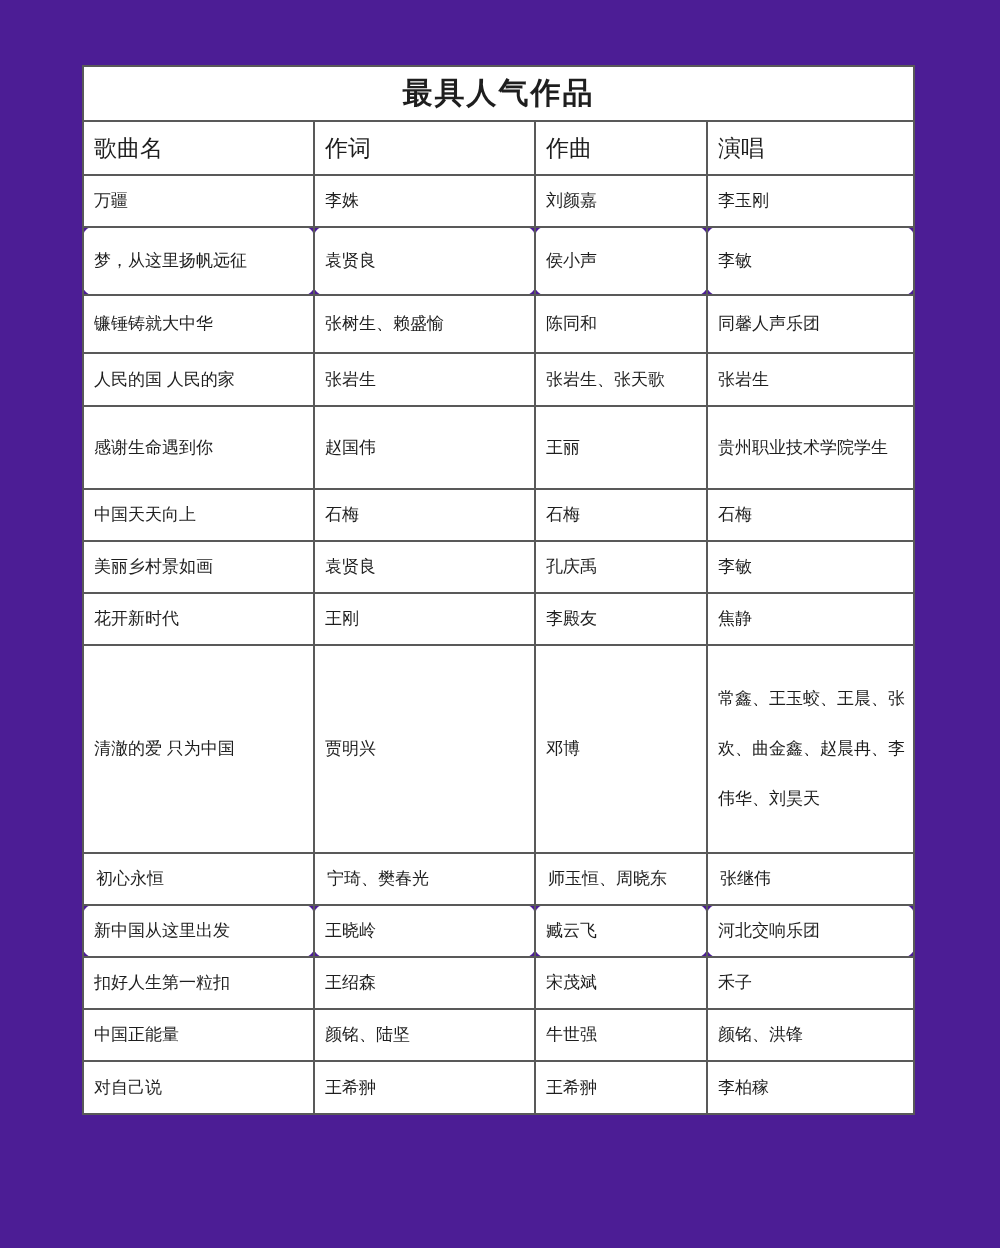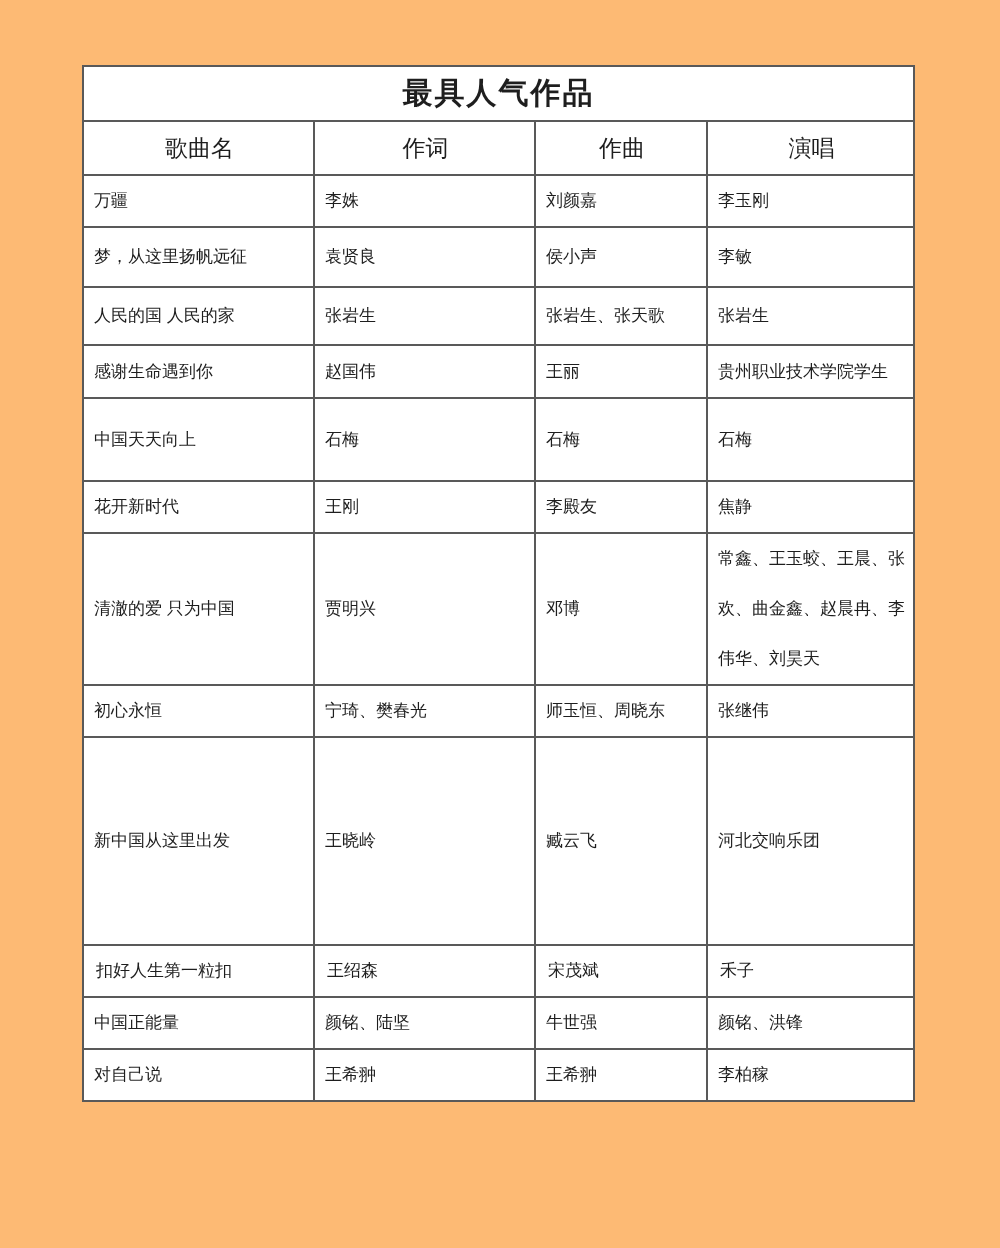--- a/index.html
+++ b/index.html
@@ -11,21 +11,21 @@
     width: 1000px;
     height: 1248px;
     font-family: "Liberation Sans", sans-serif;
     color: #1e1e1e;
     -webkit-font-smoothing: antialiased;
   }
   .page {
     position: relative;
     width: 1000px;
     height: 1248px;
-    background: #fdba74;
+    background: #4c1d95;
     overflow: hidden;
   }
   table.works {
     position: absolute;
     left: 82px;
     top: 65px;
     width: 831px;
     border-collapse: collapse;
     table-layout: fixed;
   }
@@ -48,41 +48,41 @@
     font-size: 30px;
     font-weight: bold;
     text-align: center;
     letter-spacing: 2px;
     padding: 0;
   }
   tr.header-row th {
     height: 54px;
     font-size: 23px;
     font-weight: normal;
-    text-align: center;
+    text-align: left;
     padding: 0 8px 0 10px;
   }
   tbody td {
     font-size: 17px;
     text-align: left;
     padding: 0 4px 0 10px;
     line-height: 50px;
   }
   
   tbody tr:nth-child(1)  td { height: 51px; }
-  tbody tr:nth-child(2)  td { height: 60px; }
+  tbody tr:nth-child(2)  td { height: 68px; border-radius: 10px; }
   tbody tr:nth-child(3)  td { height: 58px; }
   tbody tr:nth-child(4)  td { height: 53px; }
   tbody tr:nth-child(5)  td { height: 83px; }
   tbody tr:nth-child(6)  td { height: 51px; }
   tbody tr:nth-child(7)  td { height: 50px; }
   tbody tr:nth-child(8)  td { height: 51px; margin-left: 18px; }
   tbody tr:nth-child(9)  td { height: 208px; }
   tbody tr:nth-child(10) td { height: 50px; padding-left: 12px; }
-  tbody tr:nth-child(11) td { height: 50px; }
+  tbody tr:nth-child(11) td { height: 50px; border-radius: 10px; }
   tbody tr:nth-child(12) td { height: 51px; margin-left: 32px; }
   tbody tr:nth-child(13) td { height: 50px; }
   tbody tr:nth-child(14) td { height: 53px; }
 </style>
 </head>
 <body>
 
 <div class="page">
   <table class="works">
     <colgroup>
@@ -109,36 +109,48 @@
         <td>刘颜嘉</td>
         <td>李玉刚</td>
       </tr>
       <tr>
         <td>梦，从这里扬帆远征</td>
         <td>袁贤良</td>
         <td>侯小声</td>
         <td>李敏</td>
       </tr>
       <tr>
+        <td>镰锤铸就大中华</td>
+        <td>张树生、赖盛愉</td>
+        <td>陈同和</td>
+        <td>同馨人声乐团</td>
+      </tr>
+      <tr>
         <td>人民的国 人民的家</td>
         <td>张岩生</td>
         <td>张岩生、张天歌</td>
         <td>张岩生</td>
       </tr>
       <tr>
         <td>感谢生命遇到你</td>
         <td>赵国伟</td>
         <td>王丽</td>
         <td>贵州职业技术学院学生</td>
       </tr>
       <tr>
         <td>中国天天向上</td>
         <td>石梅</td>
         <td>石梅</td>
         <td>石梅</td>
+      </tr>
+      <tr>
+        <td>美丽乡村景如画</td>
+        <td>袁贤良</td>
+        <td>孔庆禹</td>
+        <td>李敏</td>
       </tr>
       <tr>
         <td>花开新时代</td>
         <td>王刚</td>
         <td>李殿友</td>
         <td>焦静</td>
       </tr>
       <tr>
         <td>清澈的爱 只为中国</td>
         <td>贾明兴</td>

